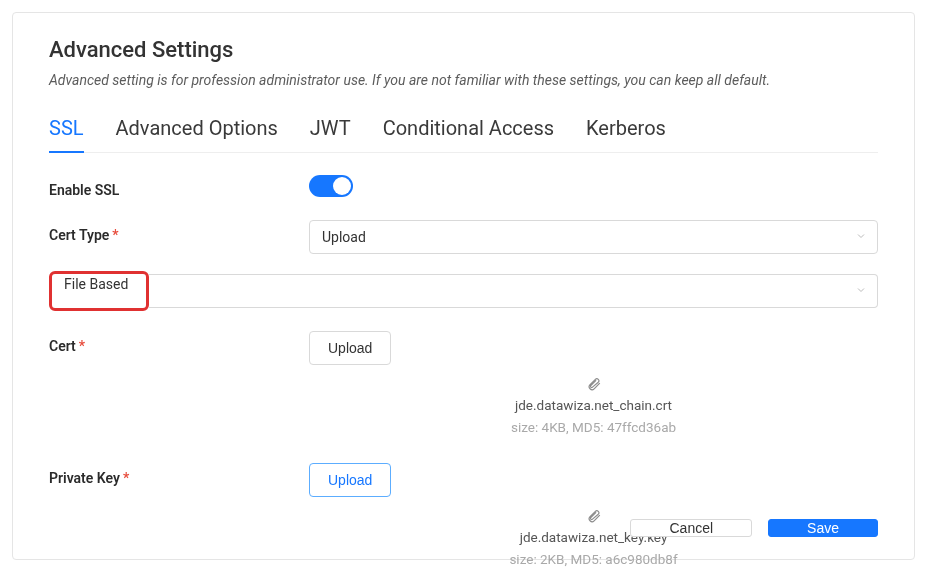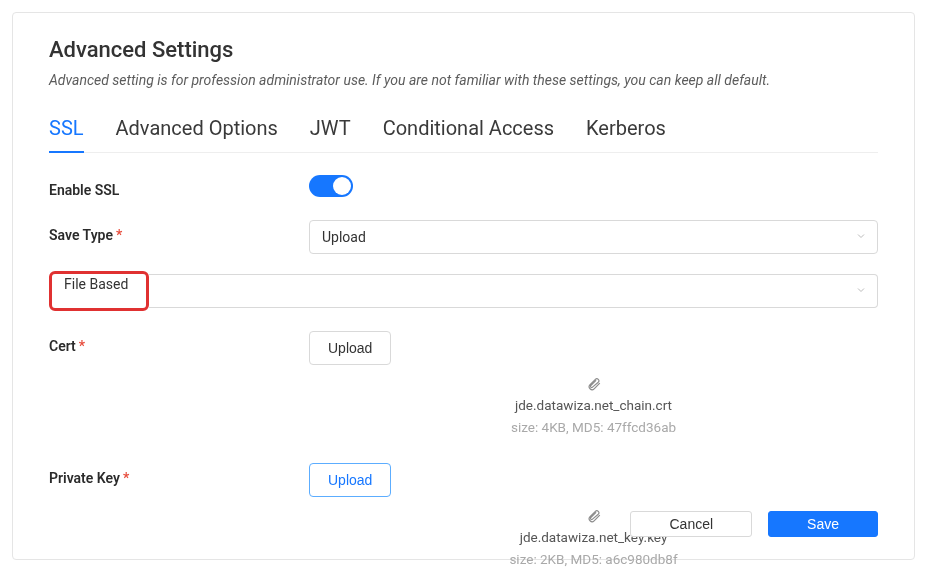--- a/index.html
+++ b/index.html
@@ -133,21 +133,21 @@
     .fileinfo .fmeta { color: #a9a9a9; }
     .clip-icon { color: #8c8c8c; display:inline-flex; }
     .footer {
       position: absolute;
       right: 36px;
       bottom: 22px;
       display: flex;
       gap: 16px;
     }
     .btn {
-      height: 26px;
+      height: 18px;
       padding: 0 38px;
       border-radius: 3px;
       font-size: 14px;
       cursor: pointer;
       display: inline-flex;
       align-items: center;
       justify-content: center;
     }
     .btn-default {
       background: #fff;
@@ -206,21 +206,21 @@
     <div class="label bold">Enable SSL</div>
     <div class="control">
       <div class="toggle">
         <div class="toggle-knob"></div>
       </div>
     </div>
   </div>
 
   <div class="row">
     <div class="label bold">
-      <span>Save Type</span><span class="required">*</span>
+      <span>Cert Type</span><span class="required">*</span>
     </div>
     <div class="control">
       <div class="select">
         <span>Upload</span>
         <span class="chevron">
           <svg width="12" height="12" viewBox="0 0 24 24" fill="none" stroke="currentColor" stroke-width="2">
               <polyline points="6 9 12 15 18 9"></polyline>
             </svg>
         </span>
       </div>

